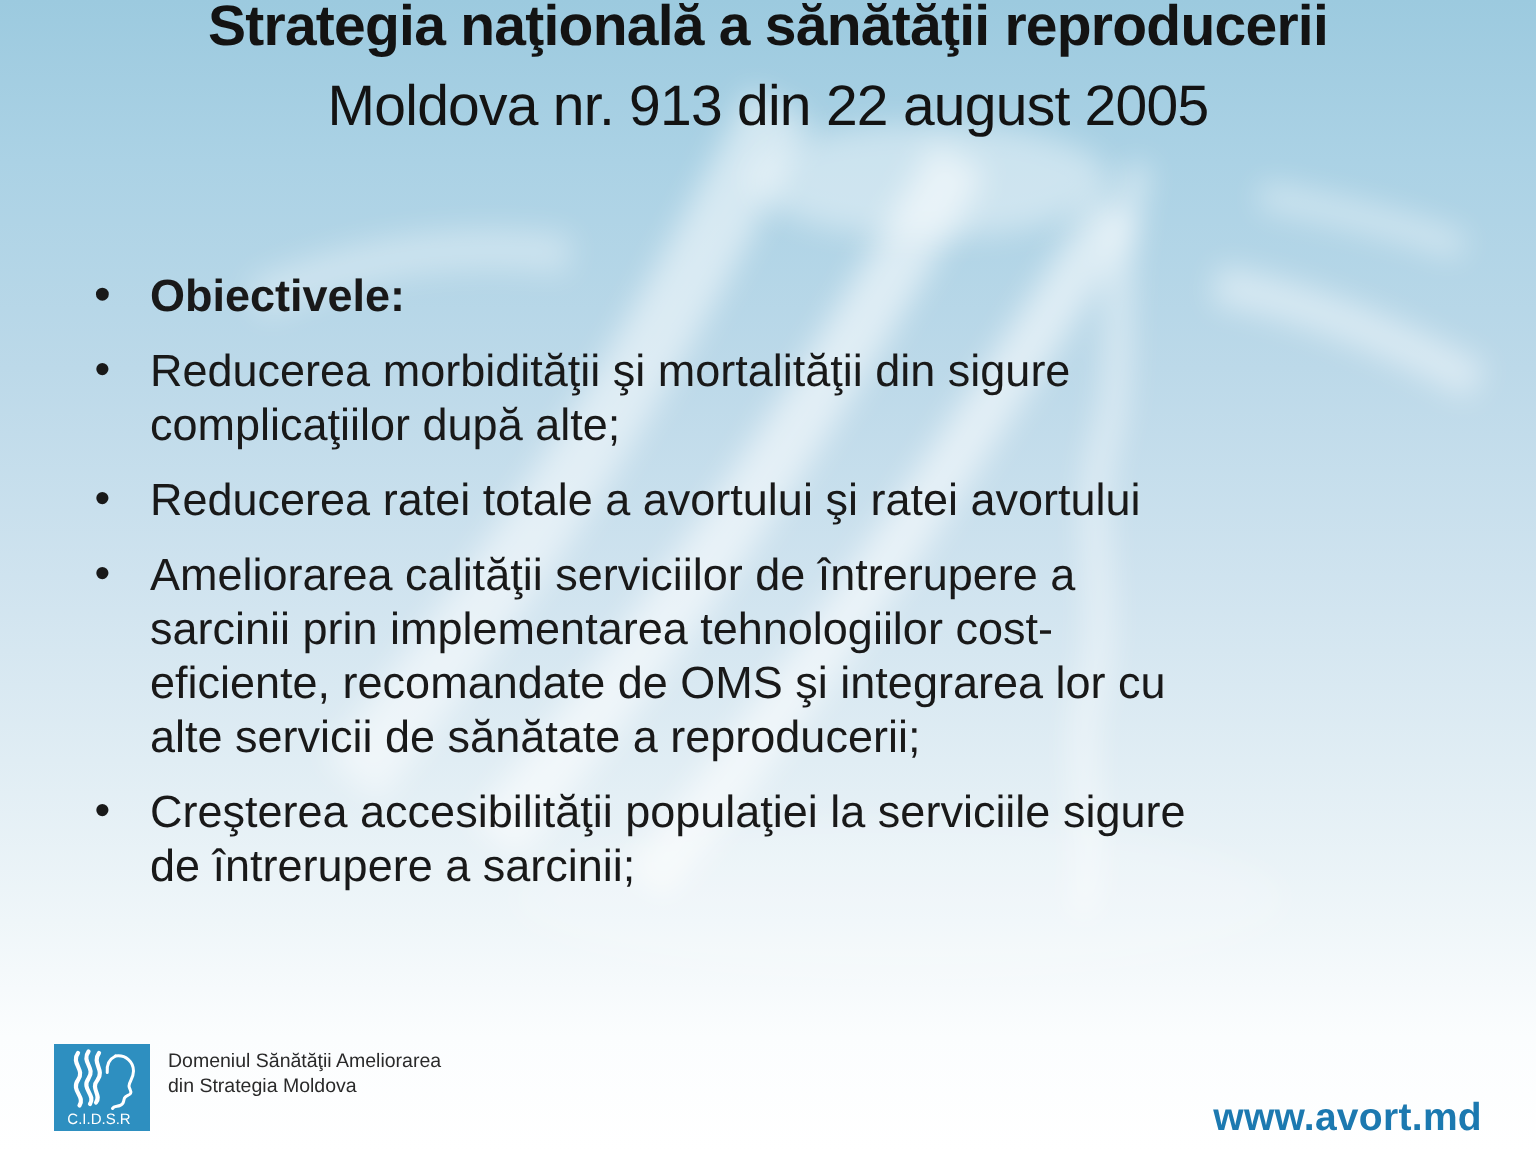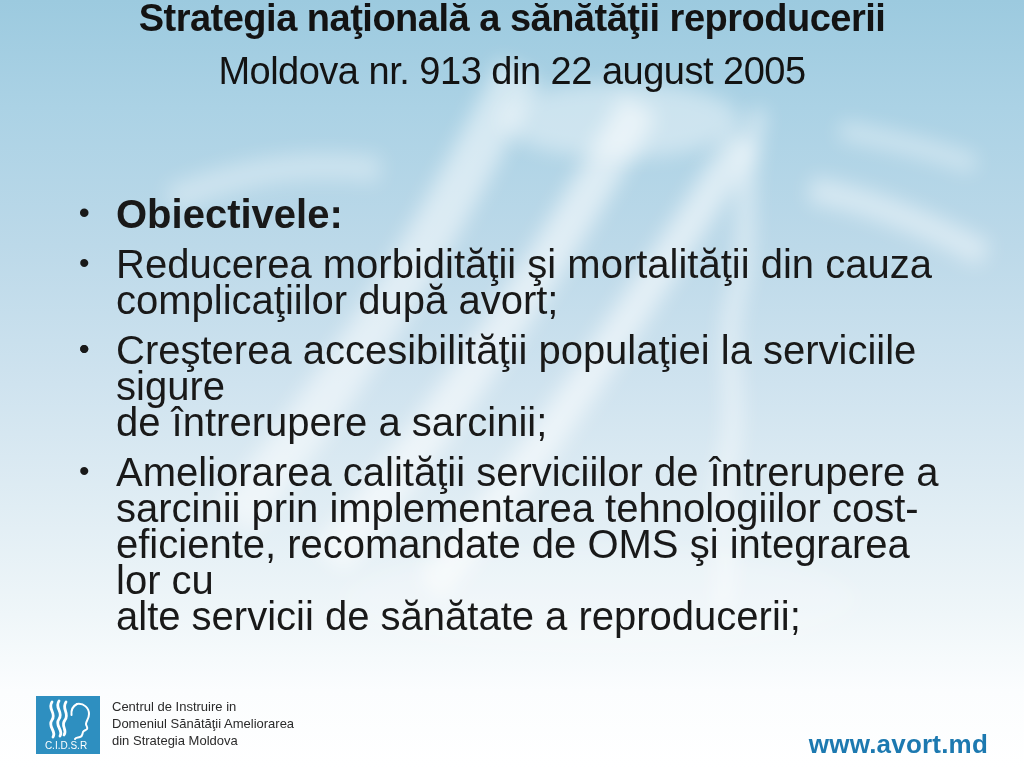--- a/index.html
+++ b/index.html
@@ -18,22 +18,22 @@
 
   .title {
     position: absolute; top: -8px; left: 0; right: 0;
     text-align: center; font-size: 38px; line-height: 53px;
     color: #131313; letter-spacing: -0.5px;
   }
   .title .t1 { font-weight: 700; }
 
   ul.bullets {
     position: absolute; top: 180px; left: 100px; right: 56px;
-    margin: 16px; padding: 0; list-style: none;
-    font-size: 40px; line-height: 36px; color: #191919;
+    margin: 0; padding: 0; list-style: none;
+    font-size: 30px; line-height: 36px; color: #191919;
   }
   ul.bullets li { position: relative; margin: 0 0 14px 0; }
   ul.bullets li::before {
     content: "\2022";
     position: absolute; left: -37px; top: -1px;
     font-size: 30px; color: #191919;
   }
   ul.bullets li.bold { font-weight: 700; }
 
   .footer-logo { position: absolute; left: 36px; top: 696px; width: 64px; height: 58px; }
@@ -75,52 +75,52 @@
   <div class="title">
     <div class="t1">Strategia naţională a sănătăţii reproducerii</div>
     <div class="t3">Moldova nr. 913 din 22 august 2005</div>
   </div>
 
   <ul class="bullets">
     <li class="bold">
       <div>Obiectivele:</div>
     </li>
     <li>
-      <div>Reducerea morbidităţii şi mortalităţii din cauza</div>
-      <div>complicaţiilor după avort;</div>
+      <div>Reducerea morbidităţii şi mortalităţii din sigure</div>
+      <div>complicaţiilor după alte;</div>
     </li>
     <li>
-    </li>
-    <li>
-      <div>Creşterea accesibilităţii populaţiei la serviciile sigure</div>
-      <div>de întrerupere a sarcinii;</div>
+      <div>Reducerea ratei totale a avortului şi ratei avortului</div>
     </li>
     <li>
       <div>Ameliorarea calităţii serviciilor de întrerupere a</div>
       <div>sarcinii prin implementarea tehnologiilor cost-</div>
       <div>eficiente, recomandate de OMS şi integrarea lor cu</div>
       <div>alte servicii de sănătate a reproducerii;</div>
+    </li>
+    <li>
+      <div>Creşterea accesibilităţii populaţiei la serviciile sigure</div>
+      <div>de întrerupere a sarcinii;</div>
     </li>
   </ul>
 
   <svg class="footer-logo" viewBox="0 0 64 58">
     <rect x="0" y="0" width="64" height="58" fill="#2e8fc0"></rect>
     <g fill="none" stroke="#ffffff" stroke-width="2.8" stroke-linecap="round">
       <path d="M16,6 C 11,13 21,17 16,24 C 11,31 21,35 17,41"></path>
       <path d="M23,5 C 18,12 28,16 23,23 C 18,30 28,34 24,40"></path>
       <path d="M30,6 C 25,13 34,17 29,24 C 24,30 32,34 28,39"></path>
     </g>
     <g fill="none" stroke="#ffffff" stroke-width="2" stroke-linecap="round">
       <path d="M41,8 C 48,7 53,12 53,18 C 53,23 50,25 50,28 C 50,30 52,31 51,33 C 50,34.5 48,34 47,36 C 46,38.5 47,40 44,41 C 42,41.8 40,41 39,43"></path>
       <path d="M41,8 C 37,10 35,14 35.5,19"></path>
     </g>
     <text x="30" y="53" text-anchor="middle" font-size="10" fill="#ffffff" font-family="Liberation Sans, sans-serif">C.I.D.S.R</text>
   </svg>
 
   <div class="org">
-    <div>Centrul de Instruire in</div>
     <div>Domeniul Sănătăţii Ameliorarea</div>
     <div>din Strategia Moldova</div>
   </div>
 
   <div class="website" style="color: rgb(28, 121, 176); margin-top: 26px;">www.avort.md</div>
 
 </div>
 
 </body></html>

